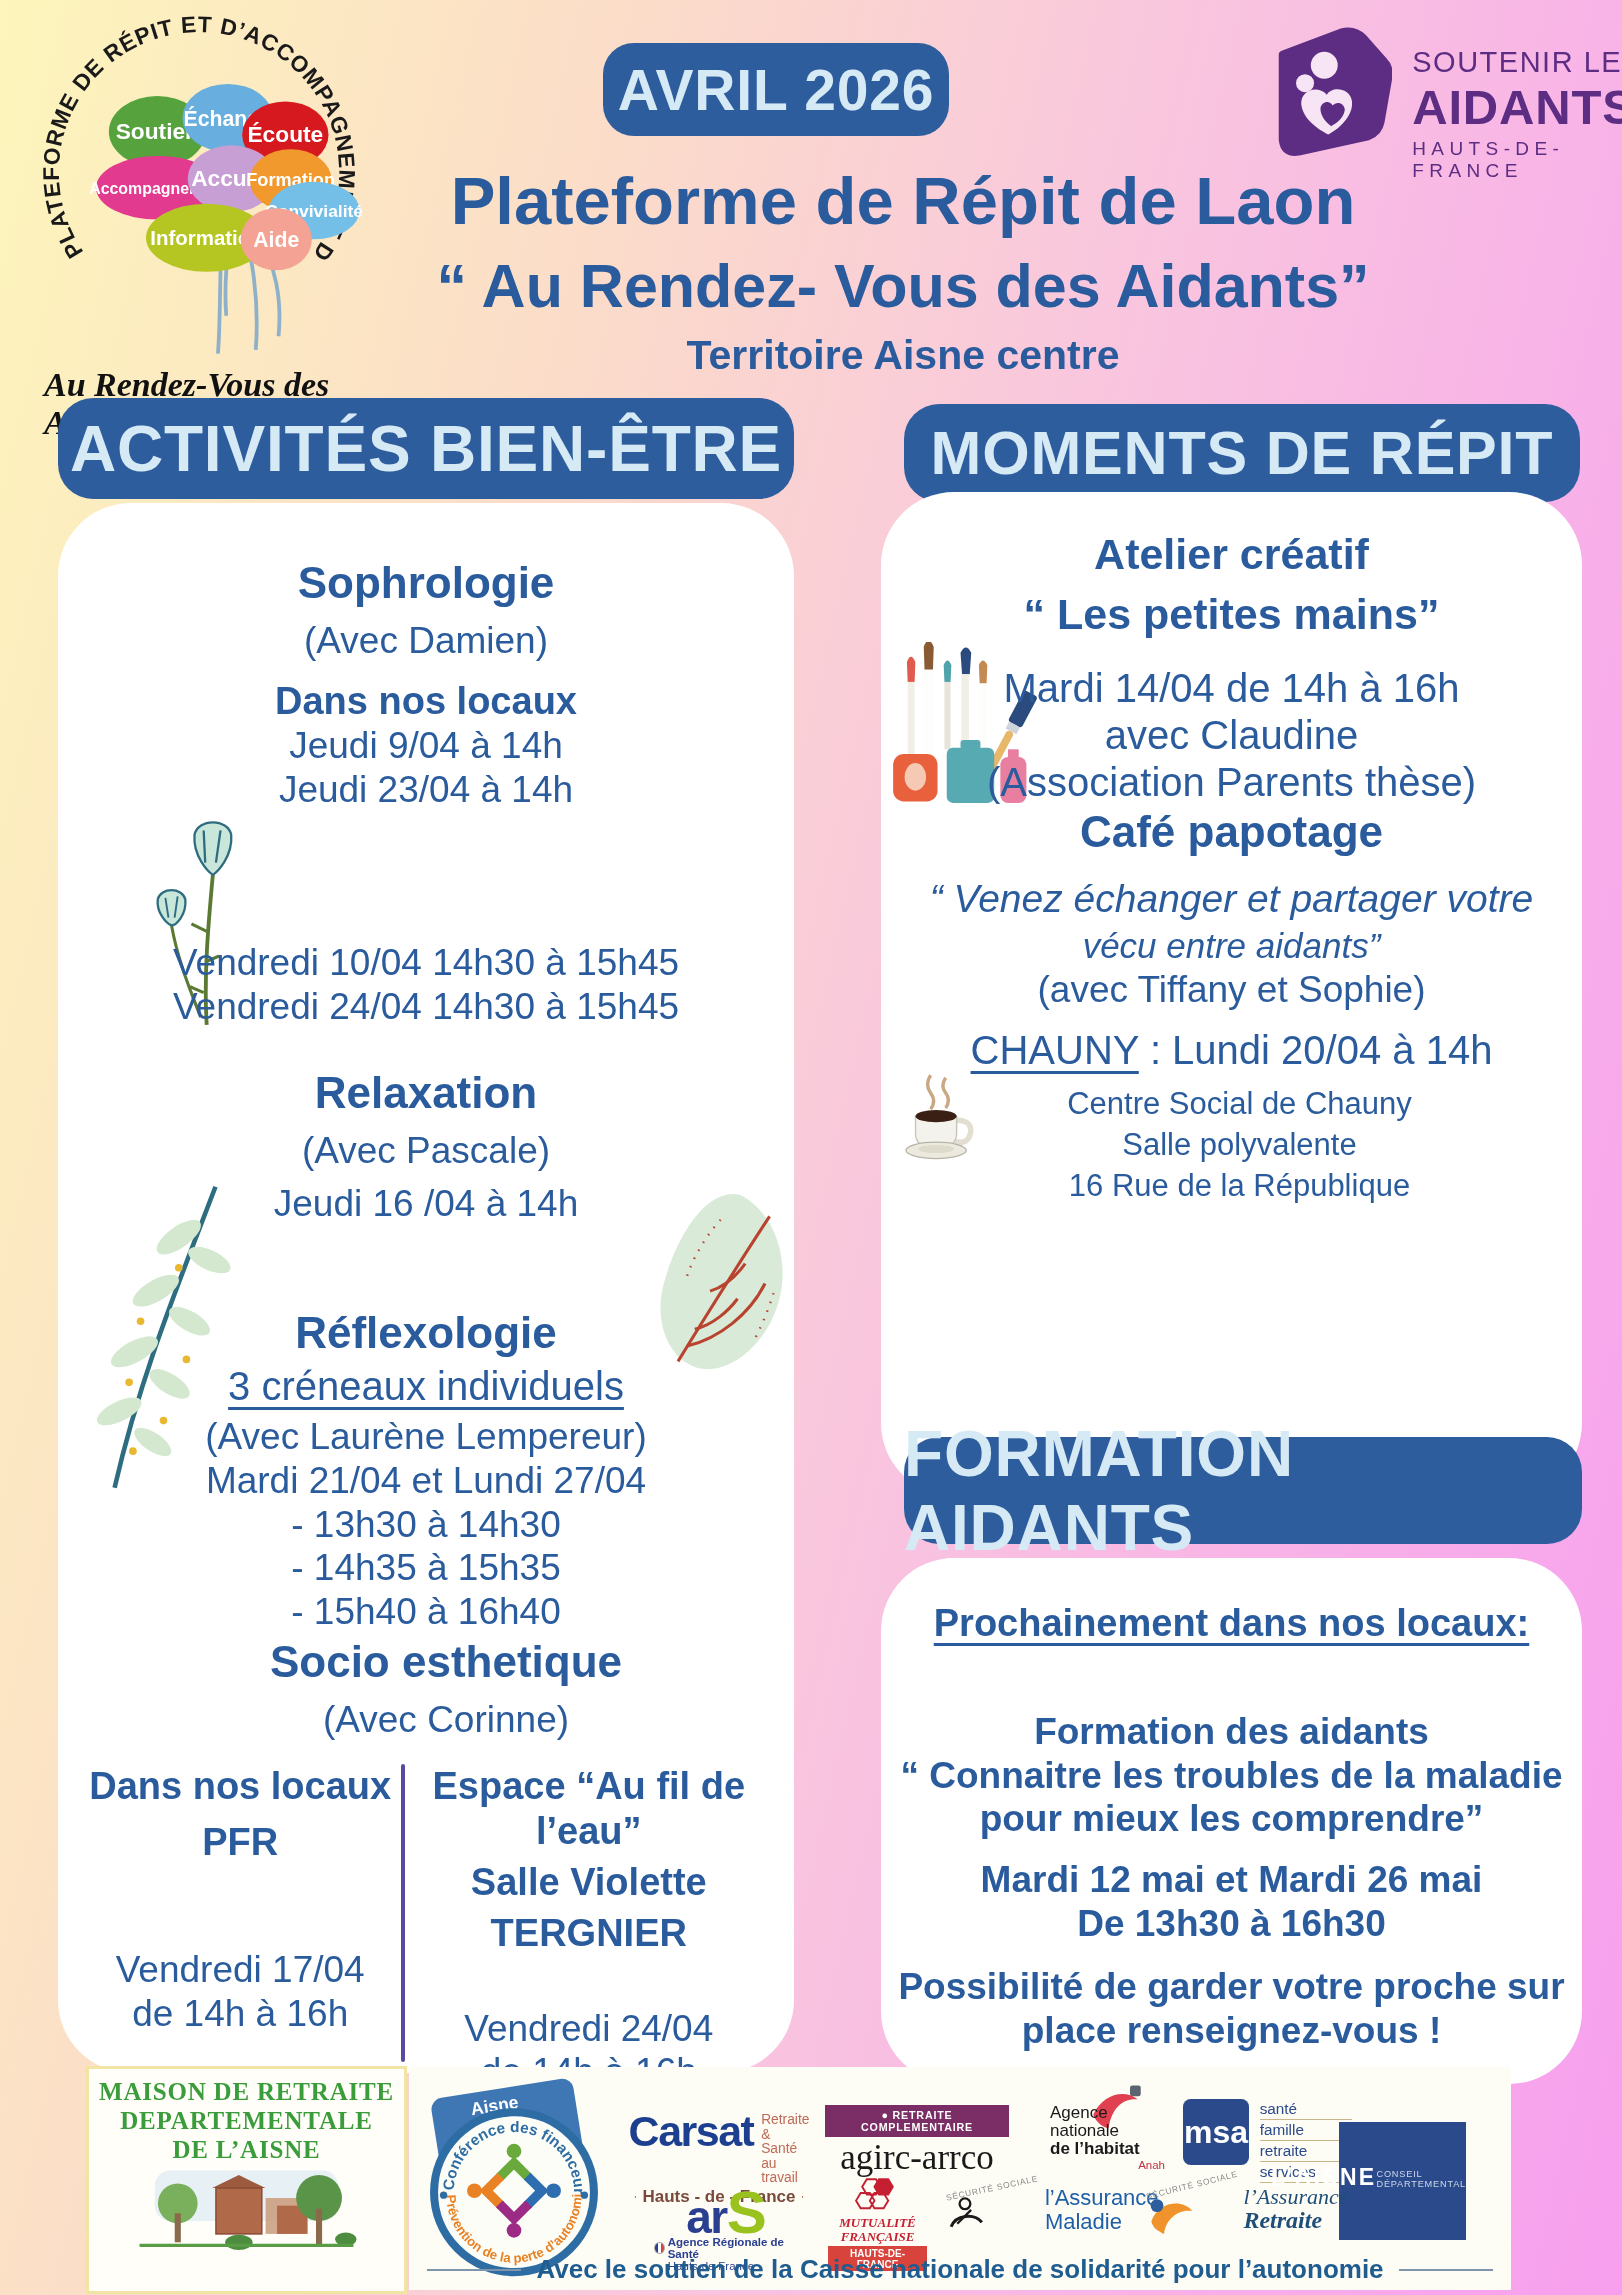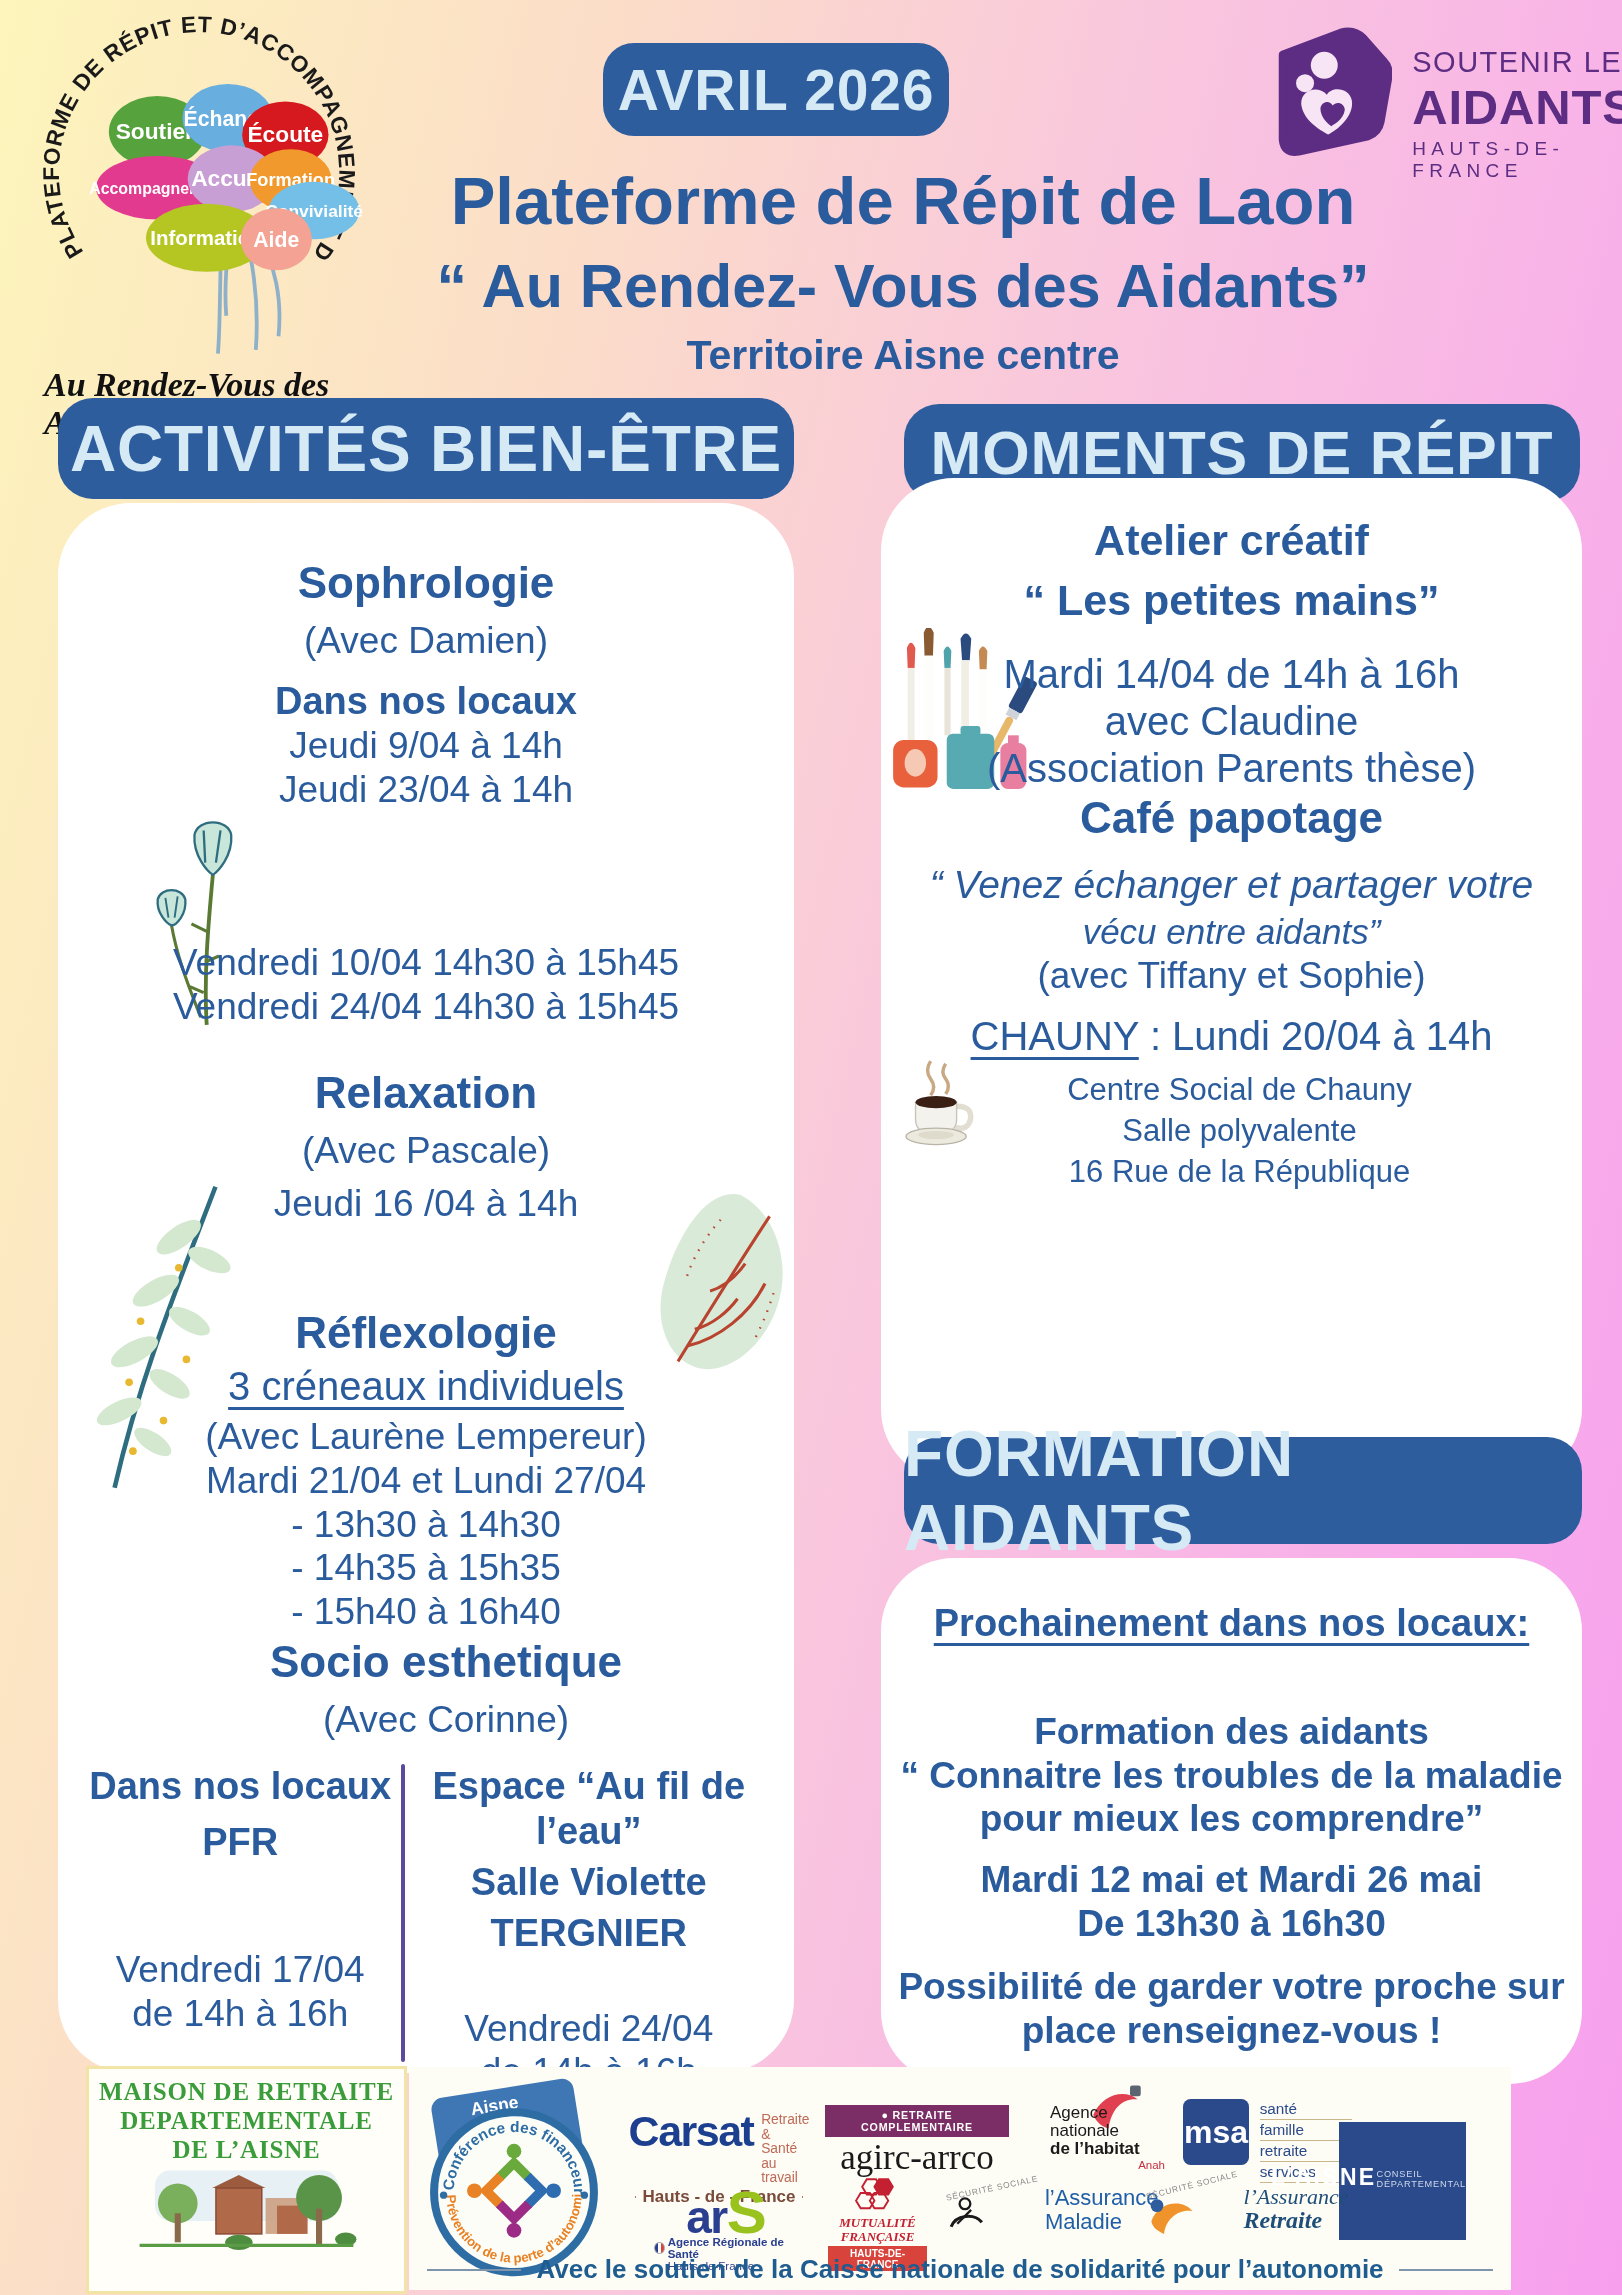--- a/index.html
+++ b/index.html
@@ -197,21 +197,21 @@
         <div class="tb" style="margin-top:51px;">Vendredi  24/04</div>
         <div class="tb">de 14h à 16h</div>
       </div>
     </div>
   </div>
 
   <div class="pill" style="left:904px;top:404px;width:676px;height:98px;font-size:61px;">
     <span>MOMENTS DE RÉPIT</span>
   </div>
 
-  <div class="card" style="left:881px;top:478px;width:701px;height:1004px;">
+  <div class="card" style="left:881px;top:492px;width:701px;height:1004px;">
 
     <svg class="abs" style="left:6.1px;top:150px;" width="157" height="161" viewBox="0 0 205 210">
       <g>
         <path d="M26,26 q5,-14 11,0 l-1,26 h-9 z" fill="#e05a4e"></path>
           <rect x="27" y="52" width="9" height="96" fill="#f1eee6"></rect>
         <path d="M48,6 q6,-16 13,0 l-1,30 h-11 z" fill="#8a5a33"></path>
           <rect x="49" y="36" width="11" height="112" fill="#fdfdfb"></rect>
         <path d="M74,30 q5,-12 10,0 l-1,22 h-8 z" fill="#4fa3ab"></path>
           <rect x="75" y="52" width="8" height="88" fill="#e8e4da"></rect>
         <path d="M96,14 q7,-14 14,0 l-2,28 h-10 z" fill="#2b4a7e"></path>

